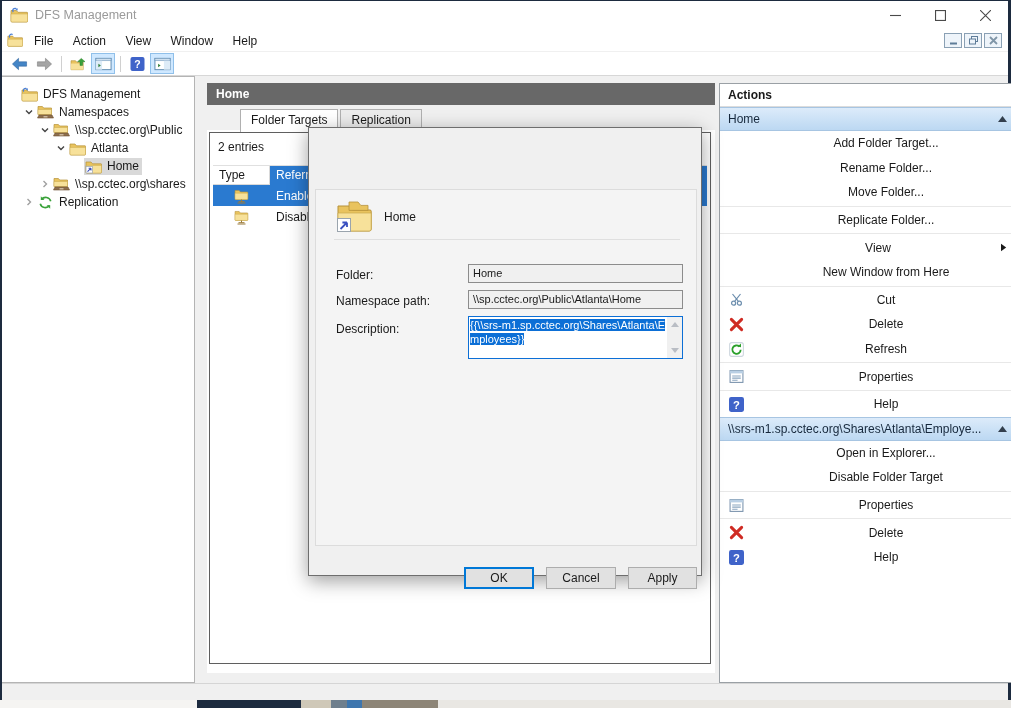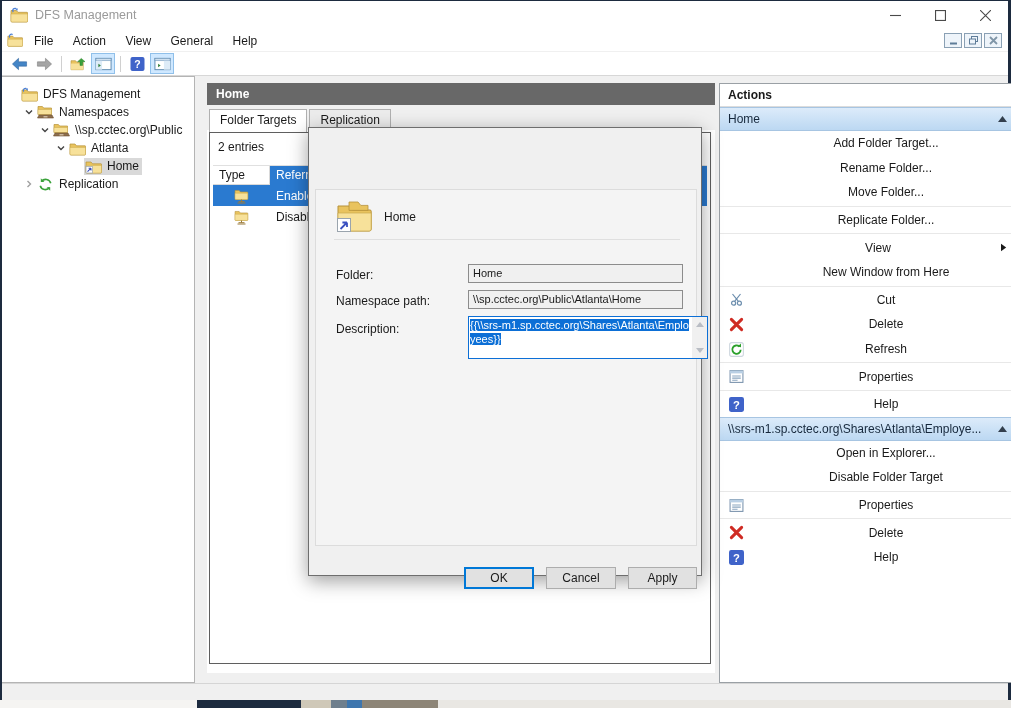--- a/index.html
+++ b/index.html
@@ -42,21 +42,21 @@
   .chev svg { width:10px; height:10px; }
   .ticon { width:18px; height:15px; display:inline-flex; align-items:center; margin-right:4px; flex:none; }
   .ticon svg { width:17px; height:15px; }
   .hl { display:inline-flex; align-items:center; padding:1px 3px 1px 1px; }
   .hl.sel { background:#d9d9d9; }
 
   
   .cheader { position:absolute; left:205px; top:7px; width:508px; height:22px; background:#686868; color:#ffffff; font-weight:bold; line-height:22px; padding-left:9px; }
   .ctabs { position:absolute; left:207px; top:33px; height:22px; display:flex; }
   .ctab { padding:3px 10px 0 10px; height:22px; border:1px solid #b0b0b0; border-bottom:none; background:#ececec; margin-right:2px; }
-  .ctab.active { background:#ffffff; position:relative; z-index:2; height:23px; }
+  .ctab.active { background:#ffffff; position:relative; z-index:2; height:23px;margin-left:31px; }
   .cpanel-backdrop { position:absolute; left:205px; top:54px; width:508px; height:543px; background:#ffffff; }
   .cpanel { position:absolute; left:207px; top:56px; width:502px; height:532px; background:#ffffff; border:1px solid #5f5f5f; }
   .entries { padding:7px 0 0 8px; height:28px; }
   .ltable { position:absolute; left:3px; top:32px; width:494px; }
   .lhead { display:flex; height:20px; border-top:1px solid #e0e0e0; }
   .lhead .hc1 { width:57px; padding:2px 0 0 6px; background:#ffffff; border-right:1px solid #d9d9d9; border-bottom:1px solid #d9d9d9; }
   .lhead .hc2 { flex:1; padding:2px 0 0 6px; background:#2a7ad0; color:#ffffff; }
   .lrow { display:flex; height:21px; align-items:center; }
   .lrow.sel { background:#2a7ad0; color:#ffffff; }
   .lrow .c1 { width:57px; display:flex; justify-content:center; }
@@ -85,21 +85,21 @@
   .dtabs { position:absolute; left:7px; top:40px; display:flex; }
   .dtab { padding:3px 9px 0 9px; height:21px; border:1px solid #d0d0d0; border-bottom:none; background:#f0f0f0; }
   .dtab.active { background:#f4f4f4; border-color:#bcbcbc; height:22px; position:relative; z-index:2; }
   .dcard { position:absolute; left:6px; top:61px; width:382px; height:357px; background:#f4f4f4; border:1px solid #dcdcdc; }
   .dfolder-icon { position:absolute; left:20px; top:10px; width:36px; height:32px; }
   .dfolder-icon svg { width:36px; height:32px; }
   .dfolder-name { position:absolute; left:68px; top:20px; }
   .dhr { position:absolute; left:18px; top:49px; width:346px; border-top:1px solid #dfdfdf; }
   .frow-label { position:absolute; left:20px; }
   .ffield { position:absolute; left:152px; width:215px; height:19px; background:#f0f0f0; border:1px solid #8c8c8c; font-size:11px; line-height:17px; padding-left:4px; white-space:nowrap; overflow:hidden; }
-  .fdesc { position:absolute; left:152px; top:126px; width:240px; height:43px; background:#ffffff; border:1px solid #0c6fd6; }
+  .fdesc { position:absolute; left:152px; top:126px; width:215px; height:43px; background:#ffffff; border:1px solid #0c6fd6; }
   .fdesc .dtext { position:absolute; left:1px; top:1px; right:16px; bottom:1px; font-size:11px; line-height:14px; word-break:break-all; }
   .fdesc .dtext span { background:#0c6fd6; color:#ffffff; }
   .fdesc .dscroll { position:absolute; right:0; top:0; width:15px; height:100%; background:#f0f0f0; }
   .arr-up, .arr-dn { position:absolute; left:4px; width:0; height:0; border-left:4px solid transparent; border-right:4px solid transparent; }
   .arr-up { top:5px; border-bottom:5px solid #b9bdc4; }
   .arr-dn { bottom:5px; border-top:5px solid #b9bdc4; }
   .dbuttons { position:absolute; left:0; bottom:8px; width:100%; }
   .dbtn { position:absolute; height:22px; width:70px; background:#e1e1e1; border:1px solid #adadad; text-align:center; line-height:20px; }
   .dbtn.default { border:2px solid #0078d7; line-height:18px; }
   .dbtn-ok { left:155px; } .dbtn-cancel { left:237px; } .dbtn-apply { left:319px; width:69px; }
@@ -145,21 +145,21 @@
       <svg viewBox="0 0 18 16">
           <path d="M1 3.5h5.4l1.6 1.8H17a.6.6 0 0 1 .6.6V14a1 1 0 0 1-1 1H2a1 1 0 0 1-1-1z" fill="#e9c35e" stroke="#b6923a" stroke-width=".7"></path>
           <path d="M1 7h16.6v7a1 1 0 0 1-1 1H2a1 1 0 0 1-1-1z" fill="#f7e19a" stroke="#c9a94d" stroke-width=".5"></path>
           <path d="M3.2 5.2C1.6 2.6 4 .6 6.4 1.6" fill="none" stroke="#4a7fd6" stroke-width="1.3"></path>
         </svg>
     </span>
     <span class="menuitems">
       <span class="menuitem">File</span>
       <span class="menuitem">Action</span>
       <span class="menuitem">View</span>
-      <span class="menuitem">General</span>
+      <span class="menuitem">Window</span>
       <span class="menuitem">Help</span>
     </span>
     <span class="childctls">
       <span class="childbtn">
           <svg viewBox="0 0 9 9">
             <path d="M1 7.5h7" stroke="#5f7d99" stroke-width="2"></path>
           </svg>
         </span>
       <span class="childbtn">
           <svg viewBox="0 0 9 9">
@@ -293,20 +293,38 @@
           <span class="hl sel">
             <span class="ticon">
               <svg viewBox="0 0 17 15">
                 <path d="M1 3h5l1.5 1.8H16a.5.5 0 0 1 .5.5V13a1 1 0 0 1-1 1H2a1 1 0 0 1-1-1z" fill="#e9c35e" stroke="#b6923a" stroke-width=".7"></path>
                 <path d="M1 6.4h15.5V13a1 1 0 0 1-1 1H2a1 1 0 0 1-1-1z" fill="#f7e19a" stroke="#c9a94d" stroke-width=".5"></path>
                 <rect x="1" y="7.5" width="6.5" height="6.5" fill="#ffffff" stroke="#9aa4ad" stroke-width=".7"></rect>
                 <path d="M2.5 12.6 6 9.2 M6 9.2H3.6 M6 9.2v2.4" stroke="#3a50c0" stroke-width="1.1" fill="none"></path>
               </svg>
             </span>
             <span>Home</span>
+          </span>
+        </div>
+        <div class="trow" style="padding-left: 36px;">
+          <span class="chev">
+            <svg viewBox="0 0 10 10">
+              <path d="M3.5 2 6.5 5 3.5 8" fill="none" stroke="#a0a0a0" stroke-width="1.4"></path>
+            </svg>
+          </span>
+          <span class="hl">
+            <span class="ticon">
+              <svg viewBox="0 0 17 15">
+                <path d="M1 1.5h4.4l1.3 1.5h7.8v6.5H1z" fill="#e9c35e" stroke="#b6923a" stroke-width=".7"></path>
+                <path d="M1 4.5h13.5v5H1z" fill="#f7e19a" stroke="#c9a94d" stroke-width=".5"></path>
+                <path d="M2 10h13l1.5 3H.5z" fill="#8d6f4e" stroke="#6b4f33" stroke-width=".6"></path>
+                <rect x="6.5" y="11.2" width="4" height="1.2" fill="#d9c9b2"></rect>
+              </svg>
+            </span>
+            <span>\\sp.cctec.org\shares</span>
           </span>
         </div>
         <div class="trow" style="padding-left: 20px;">
           <span class="chev">
             <svg viewBox="0 0 10 10">
               <path d="M3.5 2 6.5 5 3.5 8" fill="none" stroke="#a0a0a0" stroke-width="1.4"></path>
             </svg>
           </span>
           <span class="hl">
             <span class="ticon">

